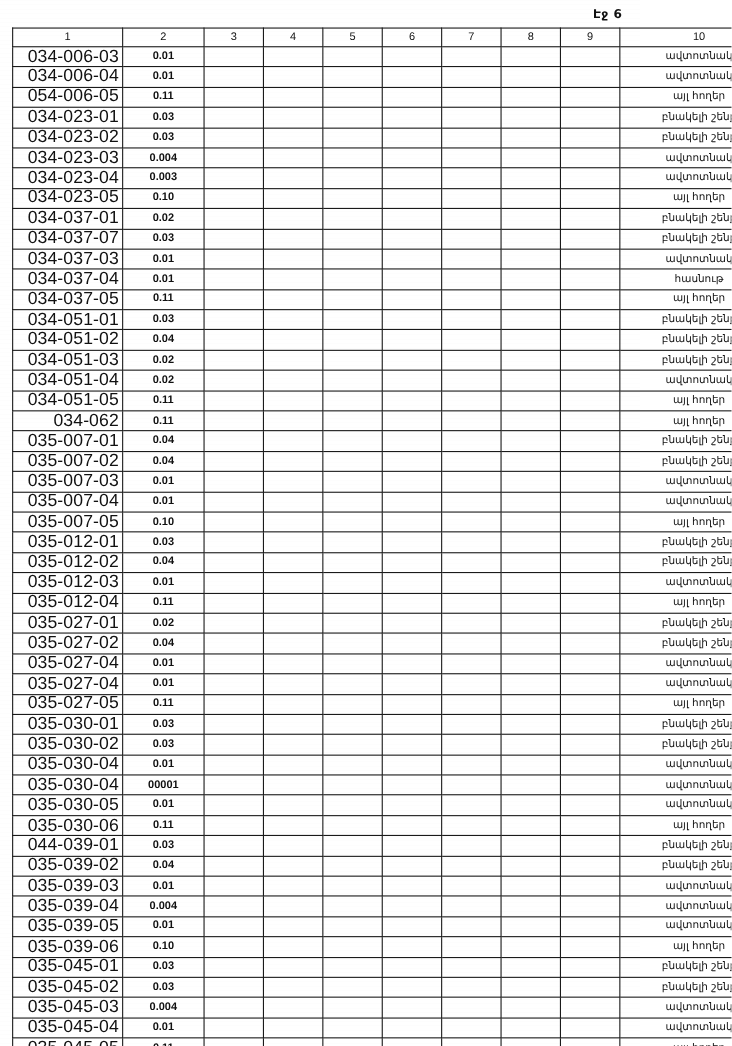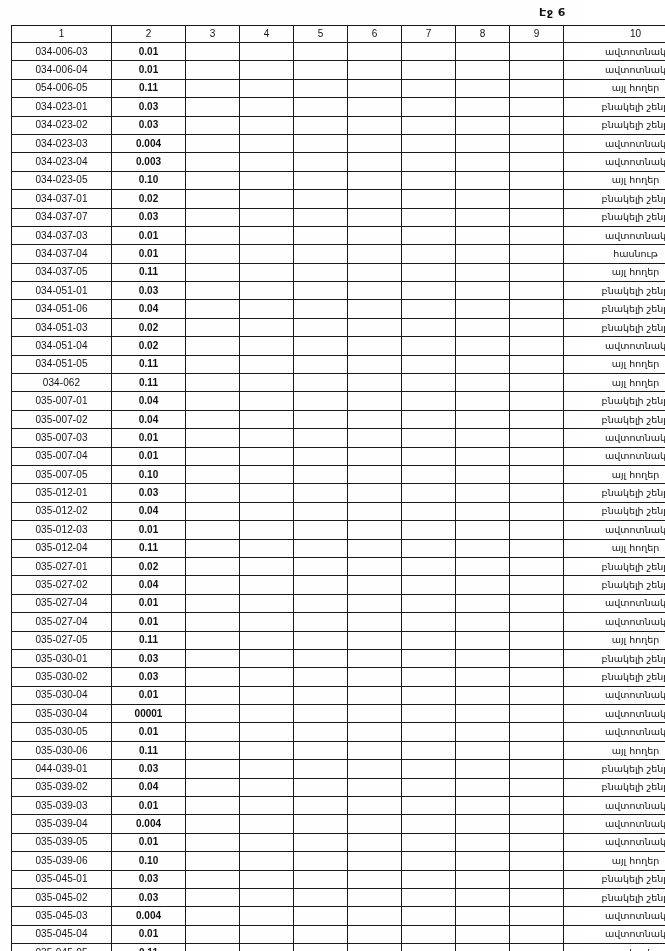--- a/index.html
+++ b/index.html
@@ -53,22 +53,22 @@
     overflow: hidden;
     white-space: nowrap;
   }
   table.data th {
     font-weight: normal;
     text-align: center;
     font-size: 10px;
     height: 16px;
   }
   td.code {
-    text-align: center;
-    font-size: 10px;
+    text-align: right;
+    font-size: 16px;
     font-family: "Liberation Sans", sans-serif;
     letter-spacing: 0.1px;
   }
   td.num {
     text-align: center;
     font-size: 10px;
     font-weight: bold;
   }
   td.blank { }
   td.note {
@@ -289,21 +289,21 @@
           <td class="blank"></td>
           <td class="blank"></td>
           <td class="blank"></td>
           <td class="blank"></td>
           <td class="blank"></td>
           <td class="blank"></td>
           <td class="blank"></td>
           <td class="note">բնակելի շենք</td>
         </tr>
         <tr>
-          <td class="code">034-051-06</td>
+          <td class="code">034-051-02</td>
           <td class="num">0.04</td>
           <td class="blank"></td>
           <td class="blank"></td>
           <td class="blank"></td>
           <td class="blank"></td>
           <td class="blank"></td>
           <td class="blank"></td>
           <td class="blank"></td>
           <td class="note">բնակելի շենք</td>
         </tr>

